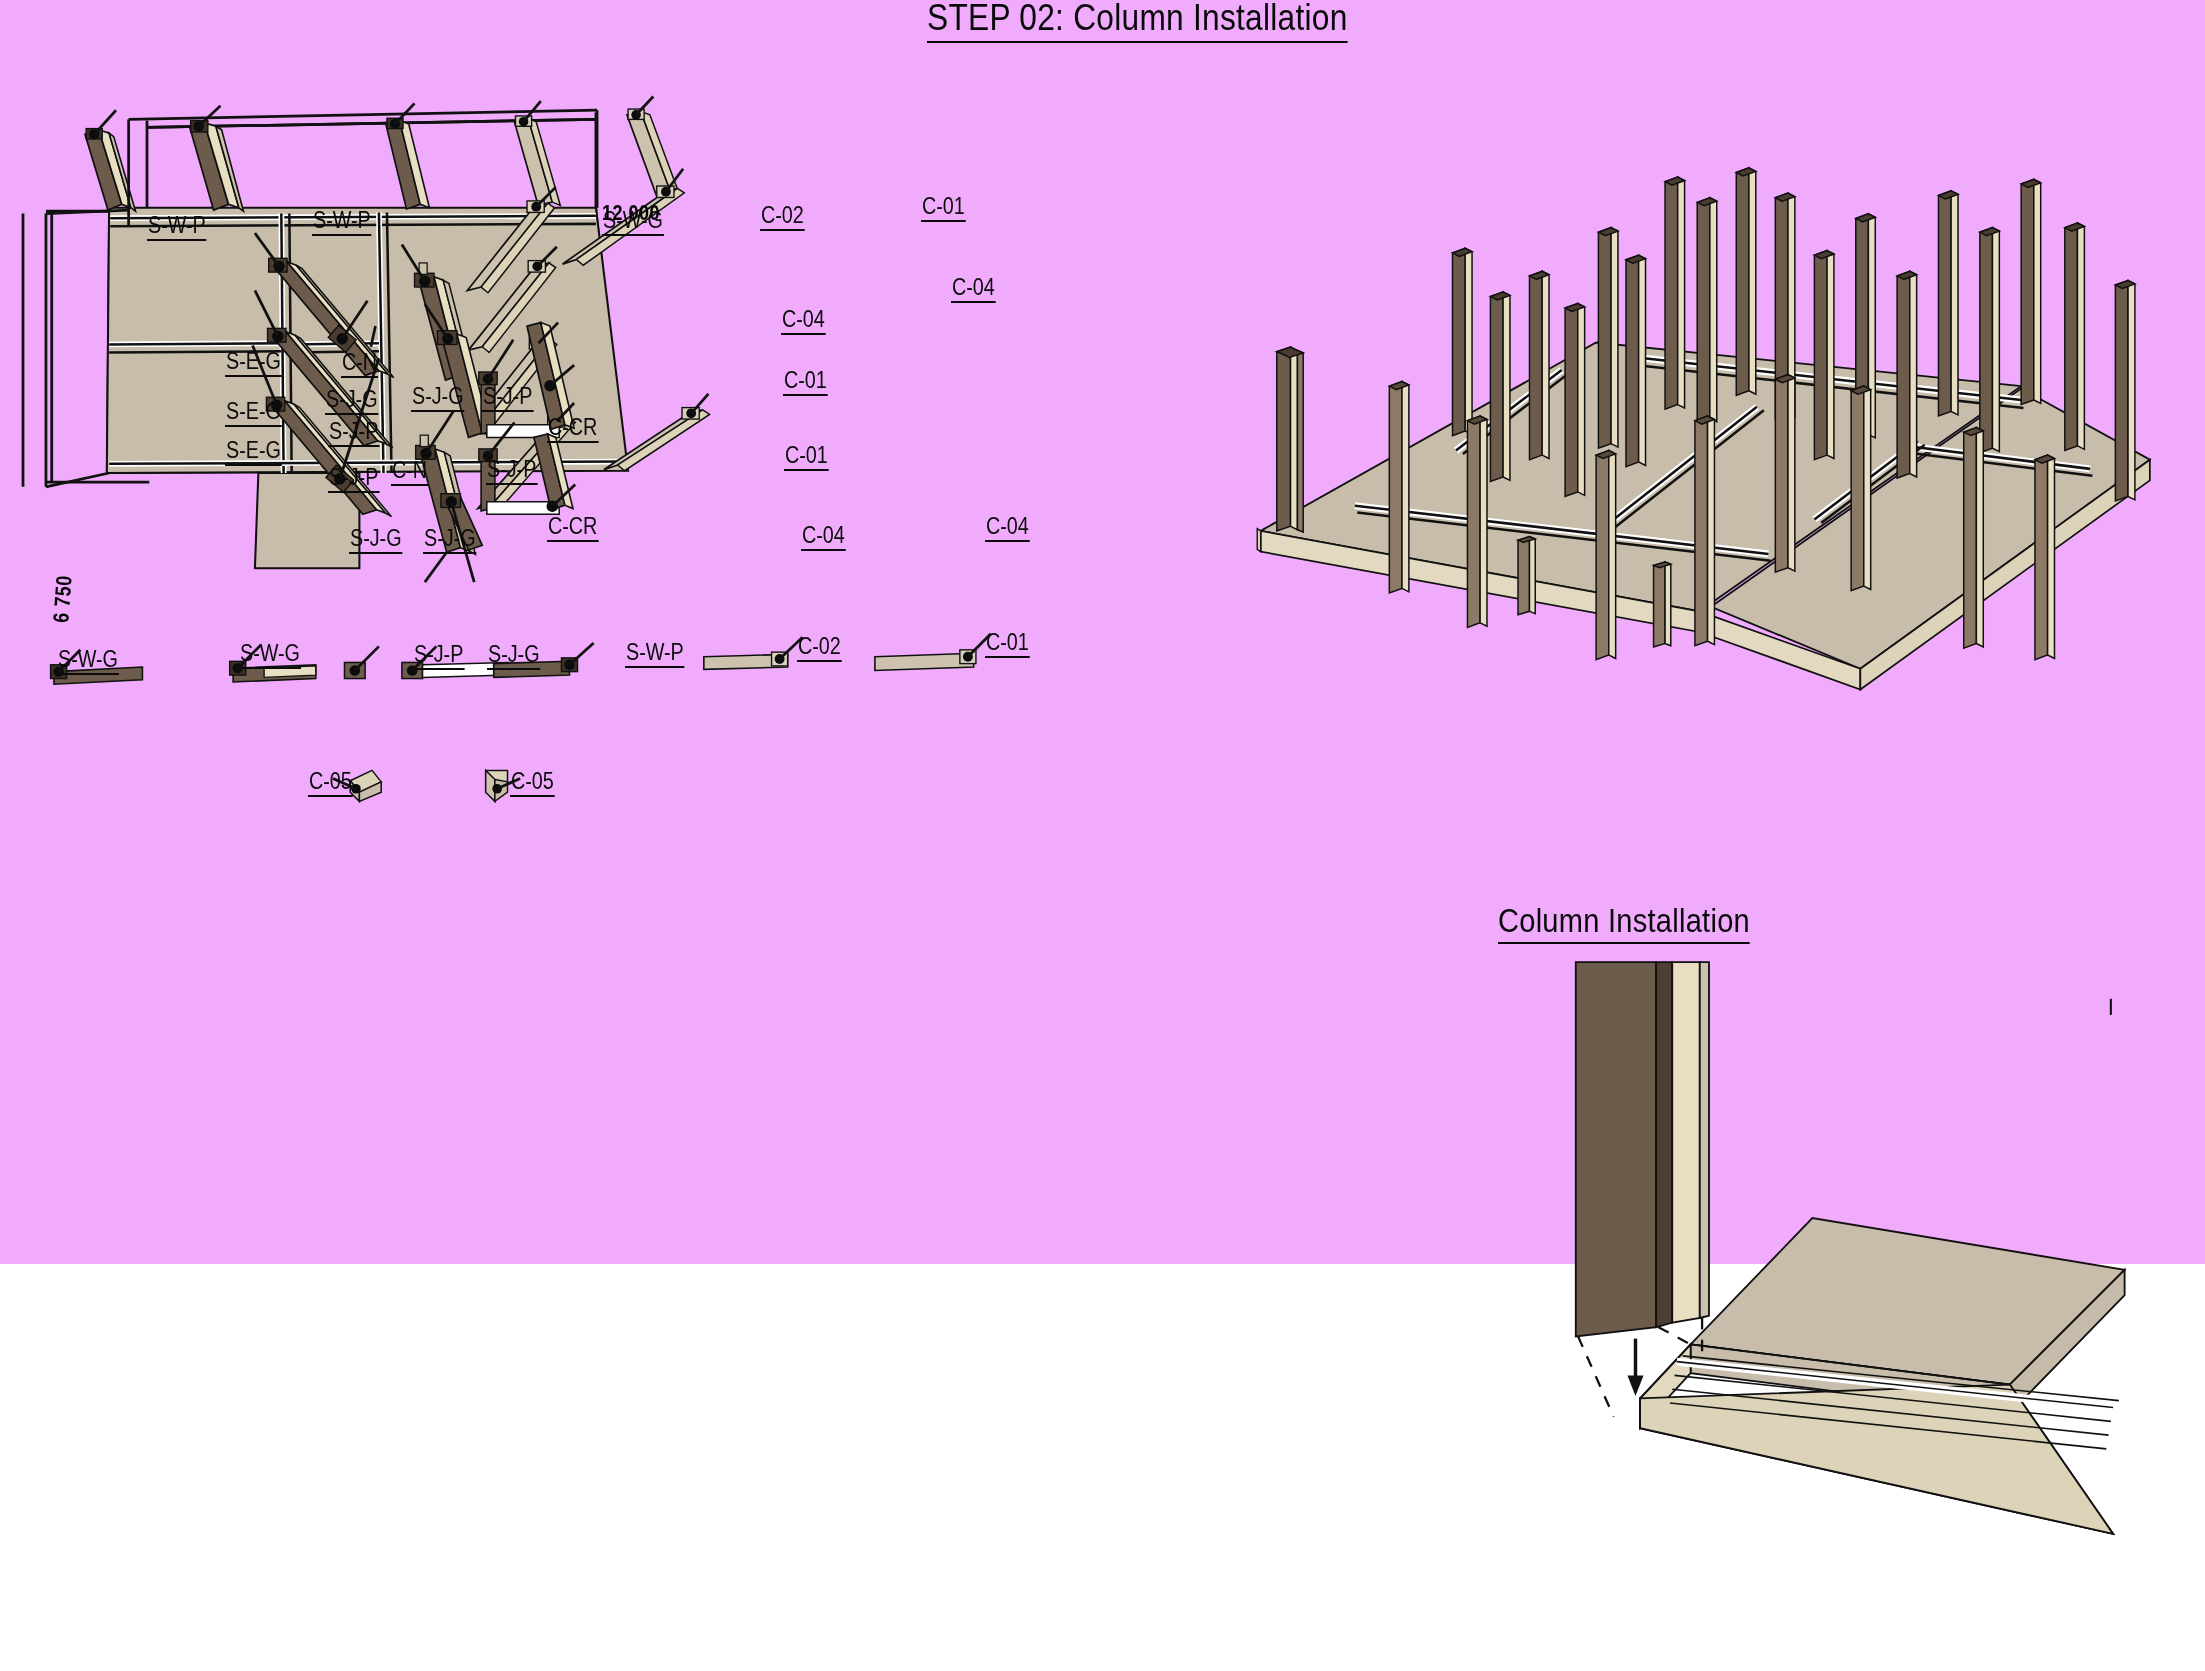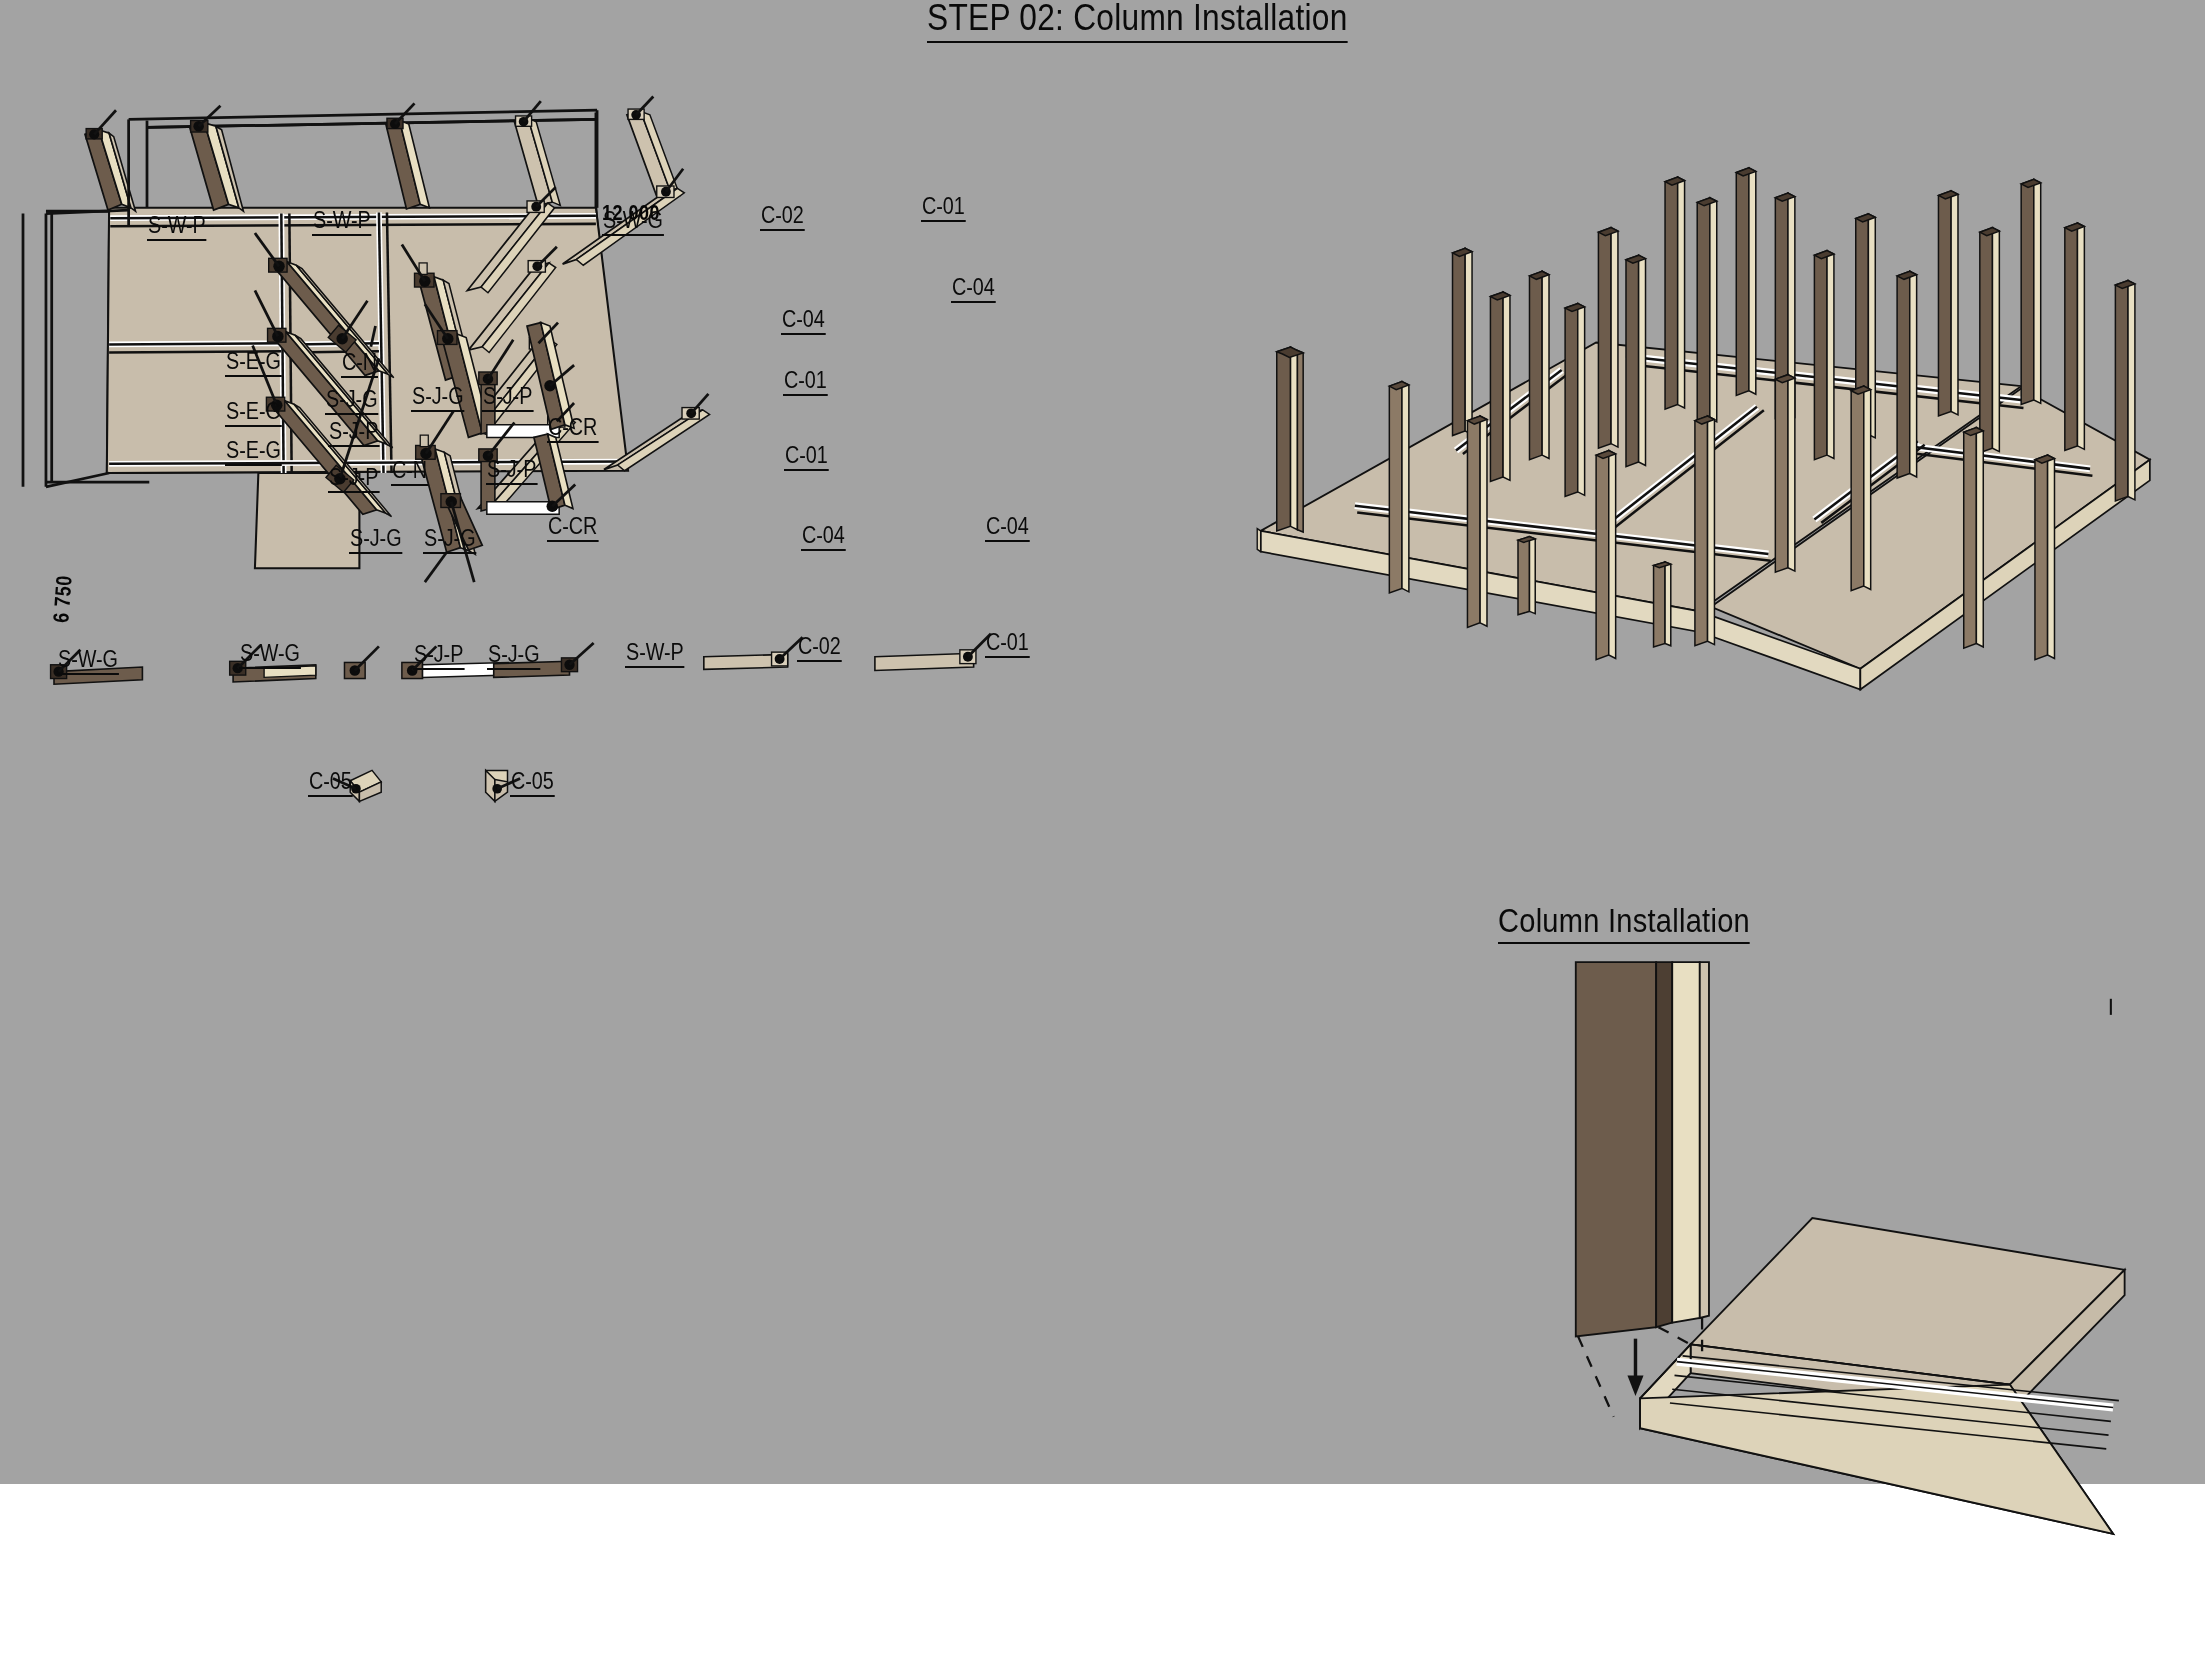--- a/index.html
+++ b/index.html
@@ -1,19 +1,19 @@
 <!DOCTYPE html>
 <html style="font-size:9.2px"><head>
 <meta charset="utf-8">
 <style>
   html,body{margin:0;padding:0;background:#ffffff;}
   body{width:2205px;height:1672px;position:relative;overflow:hidden;
        font-family:"Liberation Sans","DejaVu Sans",sans-serif;}
 
-  #sheet{position:absolute;left:0;top:0;width:2205px;height:1484px;background:#a3a3a3;}
+  #sheet{position:absolute;left:0;top:0;width:2205px;height:1264px;background:#f0abfc;}
 
   
   .title{
     position:absolute;color:#0a0a0a;font-weight:400;white-space:nowrap;
     letter-spacing:0.3px;
     border-bottom:2.9px solid #0a0a0a;padding-bottom:2.3px;
     font-family:"Liberation Sans","DejaVu Sans",sans-serif;
     transform:scaleX(.88);transform-origin:left center;
   }
   #main-title{left:927px;top:-3.4px;font-size:36px;}

